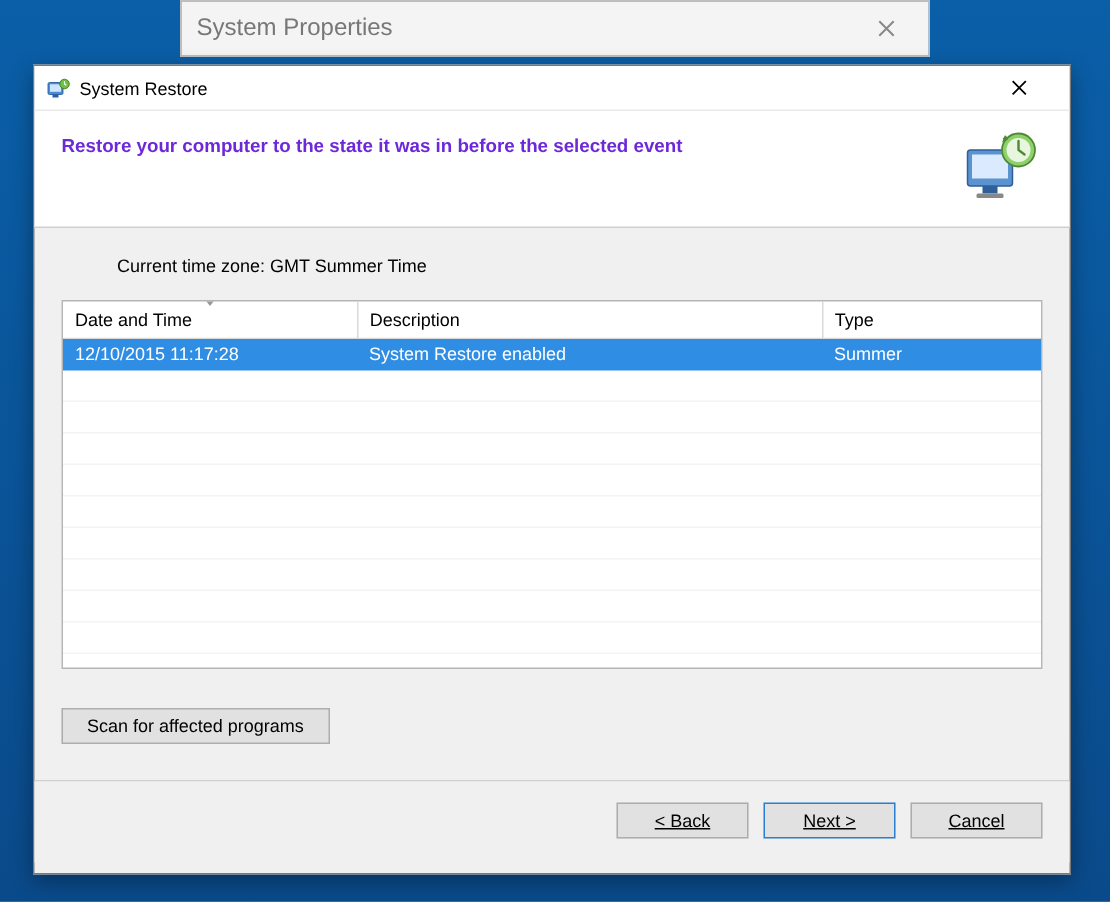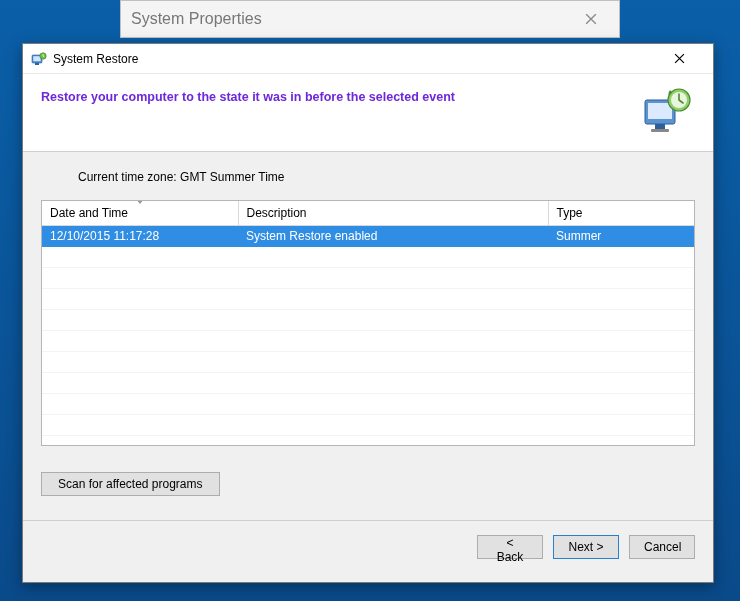--- a/index.html
+++ b/index.html
@@ -147,21 +147,21 @@
   }
   .footer-row {
     display: flex; justify-content: flex-end;
     gap: 10px;
     padding: 14px 18px 16px 18px;
     background: #f0f0f0;
   }
   .btn-default {
     border: 1.5px solid #2a80d0;
   }
-  .btn-fixed { width: 66px; text-align: center; }
+  .btn-fixed { width: 88px; text-align: center; text-decoration: underline; }
 </style>
 </head>
 <body>
 
 <div class="stage">
 
   <div class="back-window">
     <div class="back-titlebar">
       <span class="back-title">System Properties</span>
       <div class="back-close">

